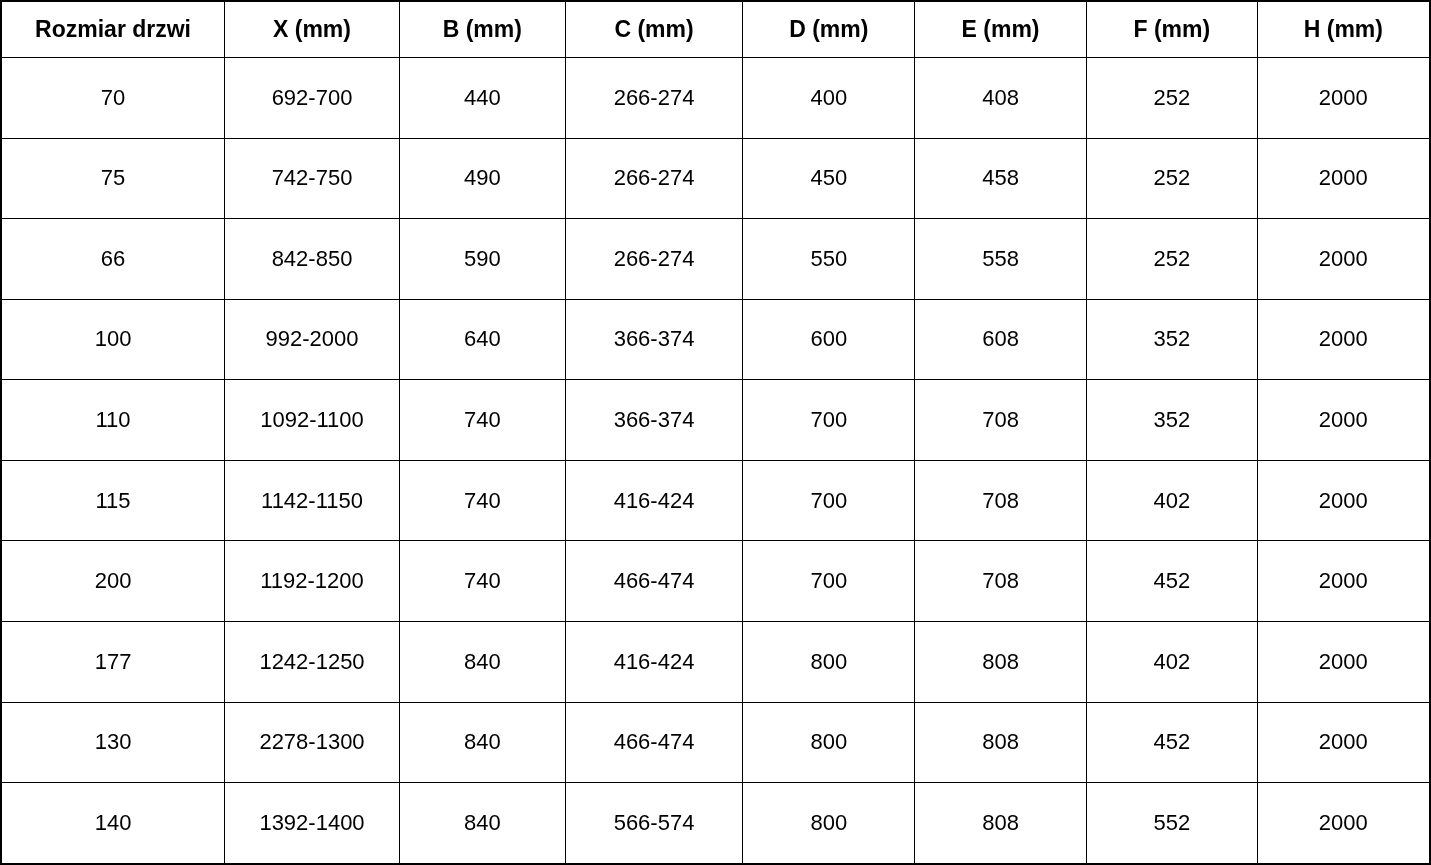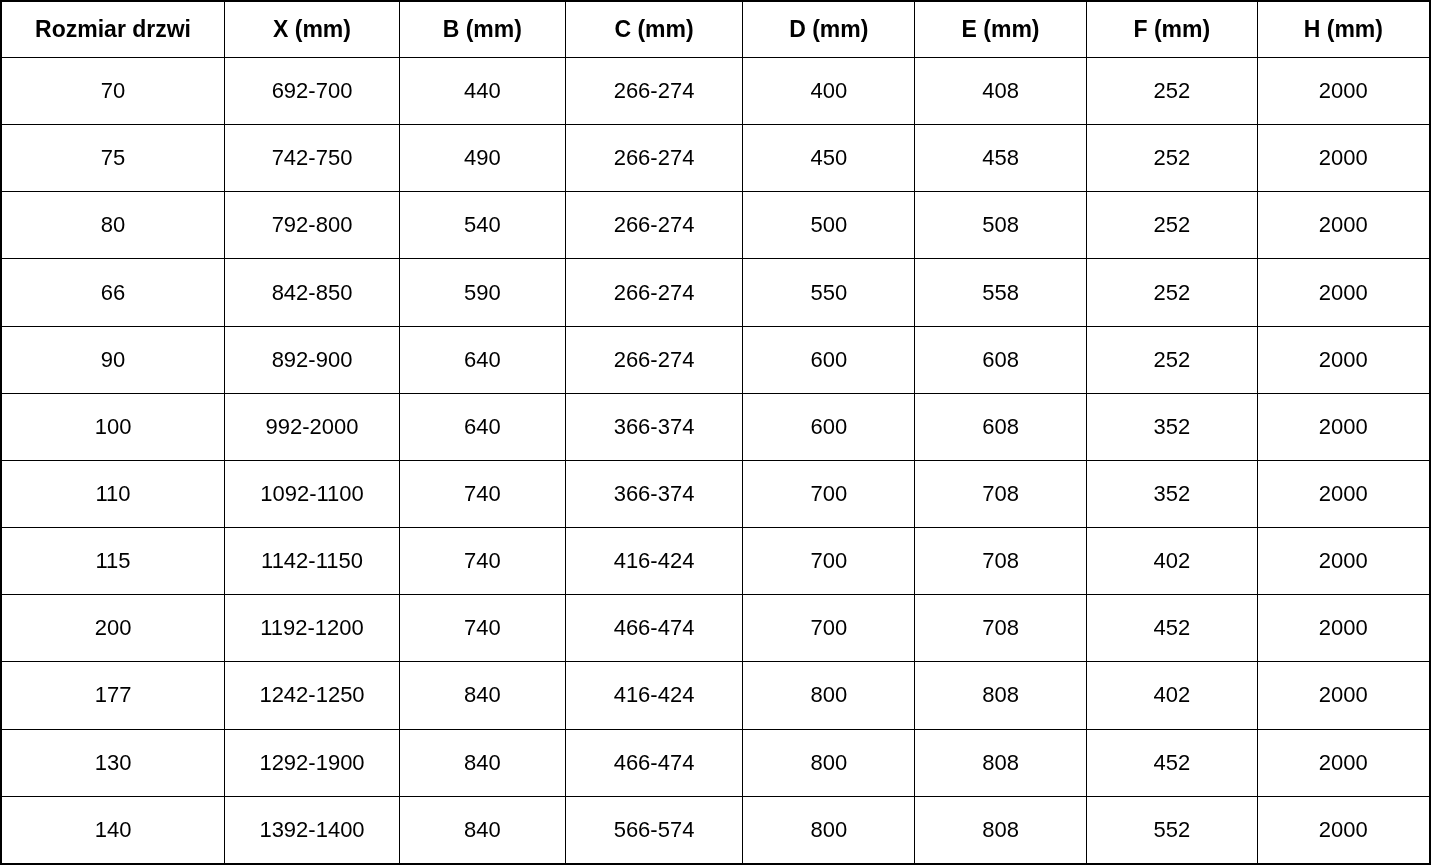--- a/index.html
+++ b/index.html
@@ -91,46 +91,26 @@
           <td>75</td>
           <td>742-750</td>
           <td>490</td>
           <td>266-274</td>
           <td>450</td>
           <td>458</td>
           <td>252</td>
           <td>2000</td>
         </tr>
         <tr>
-          <td>80</td>
-          <td>792-800</td>
-          <td>540</td>
-          <td>266-274</td>
-          <td>500</td>
-          <td>508</td>
-          <td>252</td>
-          <td>2000</td>
-        </tr>
-        <tr>
           <td>66</td>
           <td>842-850</td>
           <td>590</td>
           <td>266-274</td>
           <td>550</td>
           <td>558</td>
-          <td>252</td>
-          <td>2000</td>
-        </tr>
-        <tr>
-          <td>90</td>
-          <td>892-900</td>
-          <td>640</td>
-          <td>266-274</td>
-          <td>600</td>
-          <td>608</td>
           <td>252</td>
           <td>2000</td>
         </tr>
         <tr>
           <td>100</td>
           <td>992-2000</td>
           <td>640</td>
           <td>366-374</td>
           <td>600</td>
           <td>608</td>
@@ -172,21 +152,21 @@
           <td>1242-1250</td>
           <td>840</td>
           <td>416-424</td>
           <td>800</td>
           <td>808</td>
           <td>402</td>
           <td>2000</td>
         </tr>
         <tr>
           <td>130</td>
-          <td>1292-1900</td>
+          <td>2278-1300</td>
           <td>840</td>
           <td>466-474</td>
           <td>800</td>
           <td>808</td>
           <td>452</td>
           <td>2000</td>
         </tr>
         <tr>
           <td>140</td>
           <td>1392-1400</td>

